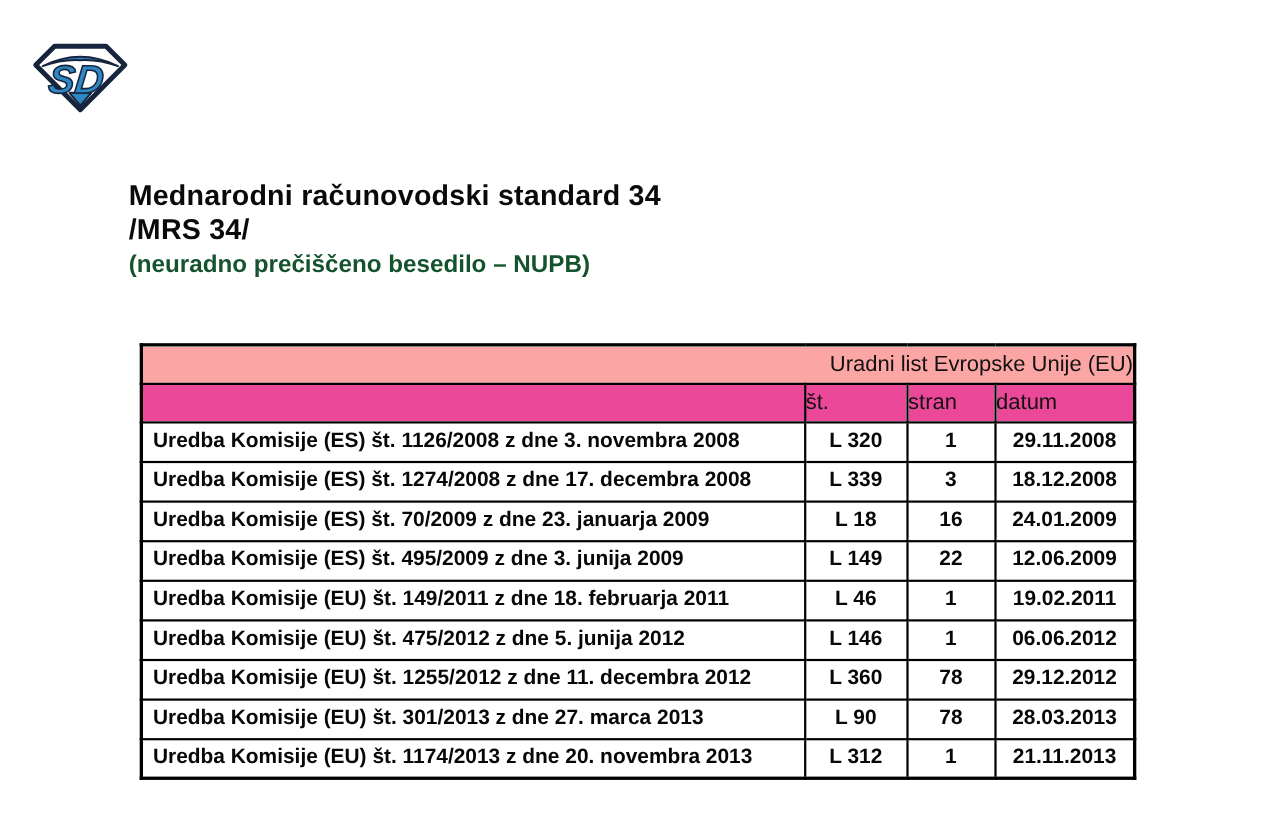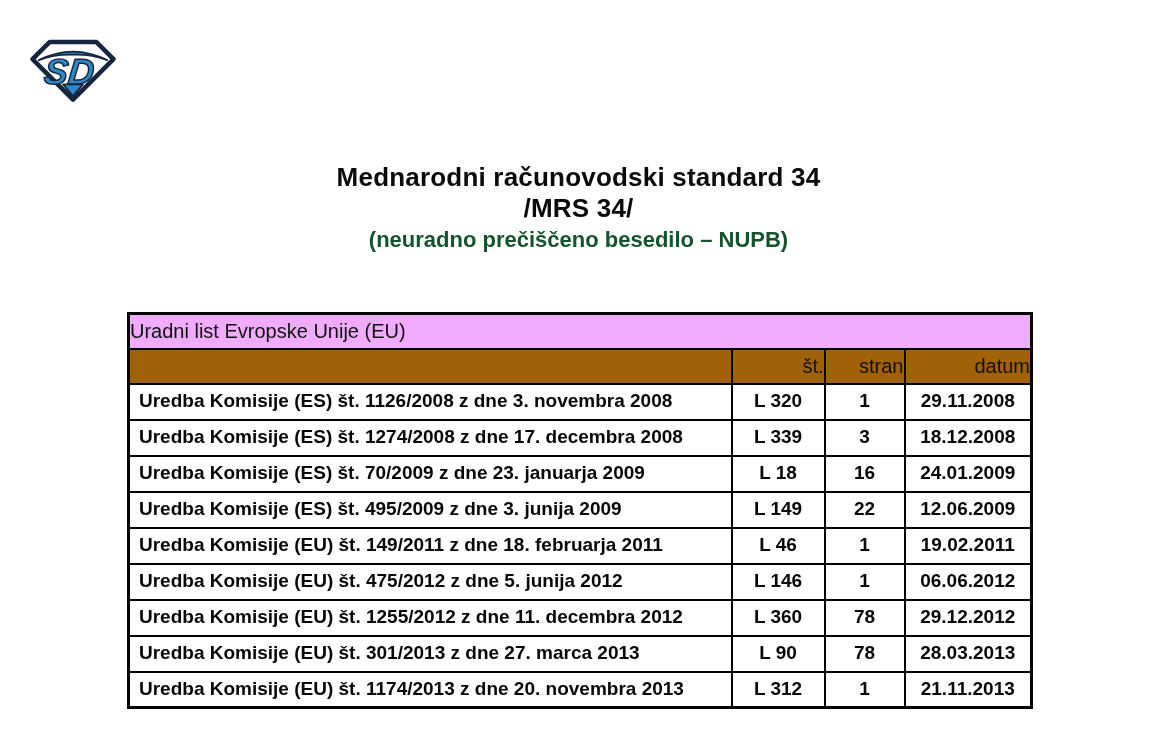--- a/index.html
+++ b/index.html
@@ -6,45 +6,45 @@
   html,body { background:#ffffff; }
   body { font-family:"Liberation Sans", sans-serif; }
   .page {
     position:relative; width:1157px; height:743px;
     background:#ffffff; overflow:hidden;
   }
   .logo {
     position:absolute; left:28px; top:36px; width:90px; height:68px;
   }
   .title-block {
-    position:absolute; left:127px; top:162px; width:903px;
-    text-align:center;
+    position:absolute; left:117px; top:162px; width:903px;
+    text-align:left;
   }
   .title-line {
     font-size:26px; font-weight:bold; line-height:31px; color:#0a0a0a;
     letter-spacing:0.2px;
   }
   .subtitle-line {
     font-size:22px; font-weight:bold; line-height:31px; color:#14532d;
   }
   table.journal {
     position:absolute; left:127px; top:312px; width:903px;
     border-collapse:collapse; table-layout:fixed;
     border:3px solid #000;
   }
   table.journal th, table.journal td {
     border:2px solid #000; overflow:hidden; white-space:nowrap;
   }
   .caption-row th {
-    height:35px; background:#f0abfc; font-weight:normal; font-size:20px;
-    text-align:left; vertical-align:middle; color:#111;
+    height:35px; background:#fca5a5; font-weight:normal; font-size:20px;
+    text-align:right; vertical-align:middle; color:#111;
   }
   .colhead-row th {
-    height:35px; background:#a16207; font-weight:normal; font-size:20px;
-    text-align:right; vertical-align:middle; color:#111;
+    height:35px; background:#ec4899; font-weight:normal; font-size:20px;
+    text-align:left; vertical-align:middle; color:#111;
   }
   tbody td {
     height:36px; font-size:19px; font-weight:bold; color:#070707;
     vertical-align:top; padding-top:5px; text-align:center;border-radius:16px;
   }
   tbody td.cell-name { text-align:left; padding-left:9px; }
 </style>
 </head>
 <body>
 

